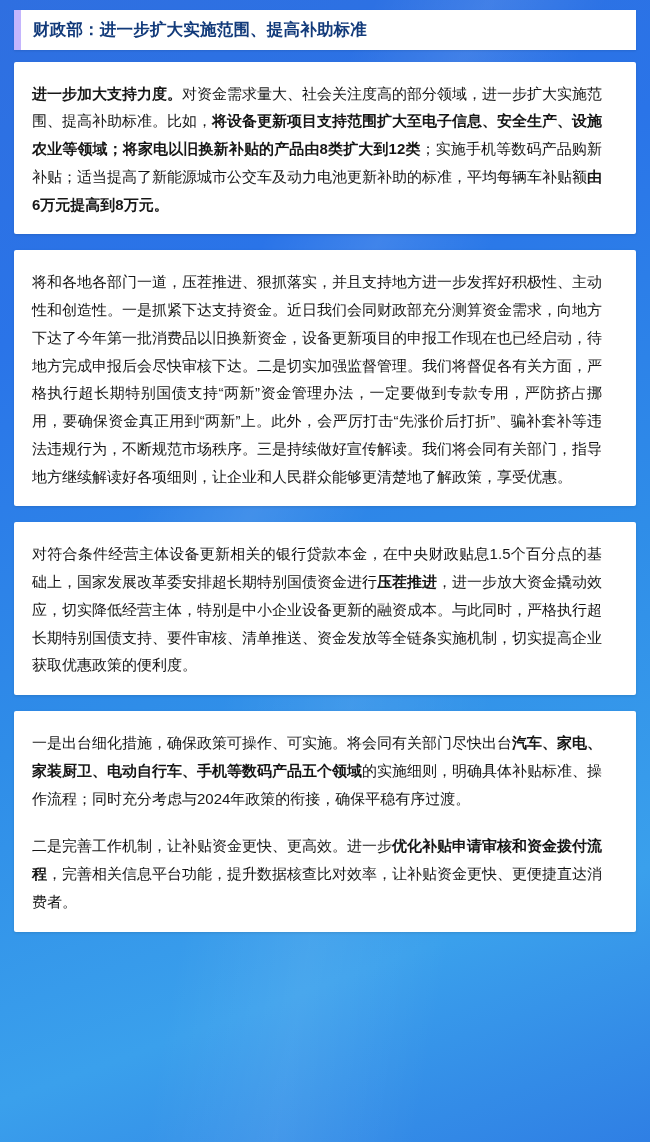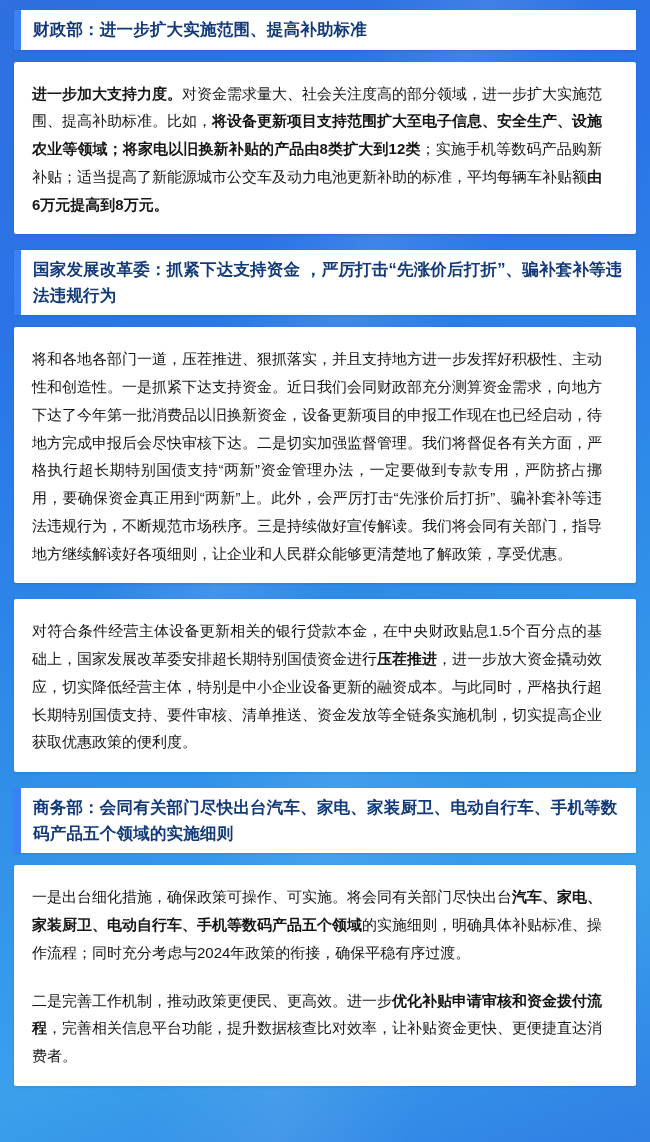--- a/index.html
+++ b/index.html
@@ -43,21 +43,21 @@
 
   .section {
     position: relative;
     z-index: 1;
     margin-bottom: 16px;
   }
 
   .headline {
     display: block;
     background: #ffffff;
-    border-left: 7px solid #3b82f6;
+    border-left: 7px solid #c4b5fd;
     color: #123a7a;
     font-weight: bold;
     font-size: 16.5px;
     line-height: 1.55;
     padding: 7px 10px 7px 12px;
     letter-spacing: 0.2px;
     box-shadow: 0 1px 2px rgba(0,0,0,0.10);
   }
 
   .card {
@@ -86,30 +86,28 @@
 <body>
 
 <div id="content">
     <div class="section">
       <div class="headline">财政部：进一步扩大实施范围、提高补助标准</div>
       <div class="card">
         <p class="para"><b>进一步加大支持力度。</b><span>对资金需求量大、社会关注度高的部分领域，进一步扩大实施范围、提高补助标准。比如，</span><b>将设备更新项目支持范围扩大至电子信息、安全生产、设施农业等领域；将家电以旧换新补贴的产品由8类扩大到12类</b><span>；实施手机等数码产品购新补贴；适当提高了新能源城市公交车及动力电池更新补助的标准，平均每辆车补贴额</span><b>由6万元提高到8万元。</b></p>
       </div>
     </div>
     <div class="section">
-      <div class="headline">国家发展改革委：抓紧下达支持资金 ，严厉打击“先涨价后打折”、骗补套补等违法违规行为</div>
       <div class="card">
         <p class="para"><span>将和各地各部门一道，压茬推进、狠抓落实，并且支持地方进一步发挥好积极性、主动性和创造性。一是抓紧下达支持资金。近日我们会同财政部充分测算资金需求，向地方下达了今年第一批消费品以旧换新资金，设备更新项目的申报工作现在也已经启动，待地方完成申报后会尽快审核下达。二是切实加强监督管理。我们将督促各有关方面，严格执行超长期特别国债支持“两新”资金管理办法，一定要做到专款专用，严防挤占挪用，要确保资金真正用到“两新”上。此外，会严厉打击“先涨价后打折”、骗补套补等违法违规行为，不断规范市场秩序。三是持续做好宣传解读。我们将会同有关部门，指导地方继续解读好各项细则，让企业和人民群众能够更清楚地了解政策，享受优惠。</span></p>
       </div>
     </div>
     <div class="section">
       <div class="card">
         <p class="para"><span>对符合条件经营主体设备更新相关的银行贷款本金，在中央财政贴息1.5个百分点的基础上，国家发展改革委安排超长期特别国债资金进行</span><b>压茬推进</b><span>，进一步放大资金撬动效应，切实降低经营主体，特别是中小企业设备更新的融资成本。与此同时，严格执行超长期特别国债支持、要件审核、清单推送、资金发放等全链条实施机制，切实提高企业获取优惠政策的便利度。</span></p>
       </div>
     </div>
     <div class="section">
-      <div class="headline">商务部：会同有关部门尽快出台汽车、家电、家装厨卫、电动自行车、手机等数码产品五个领域的实施细则</div>
       <div class="card">
         <p class="para"><span>一是出台细化措施，确保政策可操作、可实施。将会同有关部门尽快出台</span><b>汽车、家电、家装厨卫、电动自行车、手机等数码产品五个领域</b><span>的实施细则，明确具体补贴标准、操作流程；同时充分考虑与2024年政策的衔接，确保平稳有序过渡。</span></p>
-        <p class="para"><span>二是完善工作机制，推动政策更便民、更高效。进一步</span><b>优化补贴申请审核和资金拨付流程</b><span>，完善相关信息平台功能，提升数据核查比对效率，让补贴资金更快、更便捷直达消费者。</span></p>
+        <p class="para"><span>二是完善工作机制，让补贴资金更快、更高效。进一步</span><b>优化补贴申请审核和资金拨付流程</b><span>，完善相关信息平台功能，提升数据核查比对效率，让补贴资金更快、更便捷直达消费者。</span></p>
       </div>
     </div>
   </div>
 
 </body></html>

